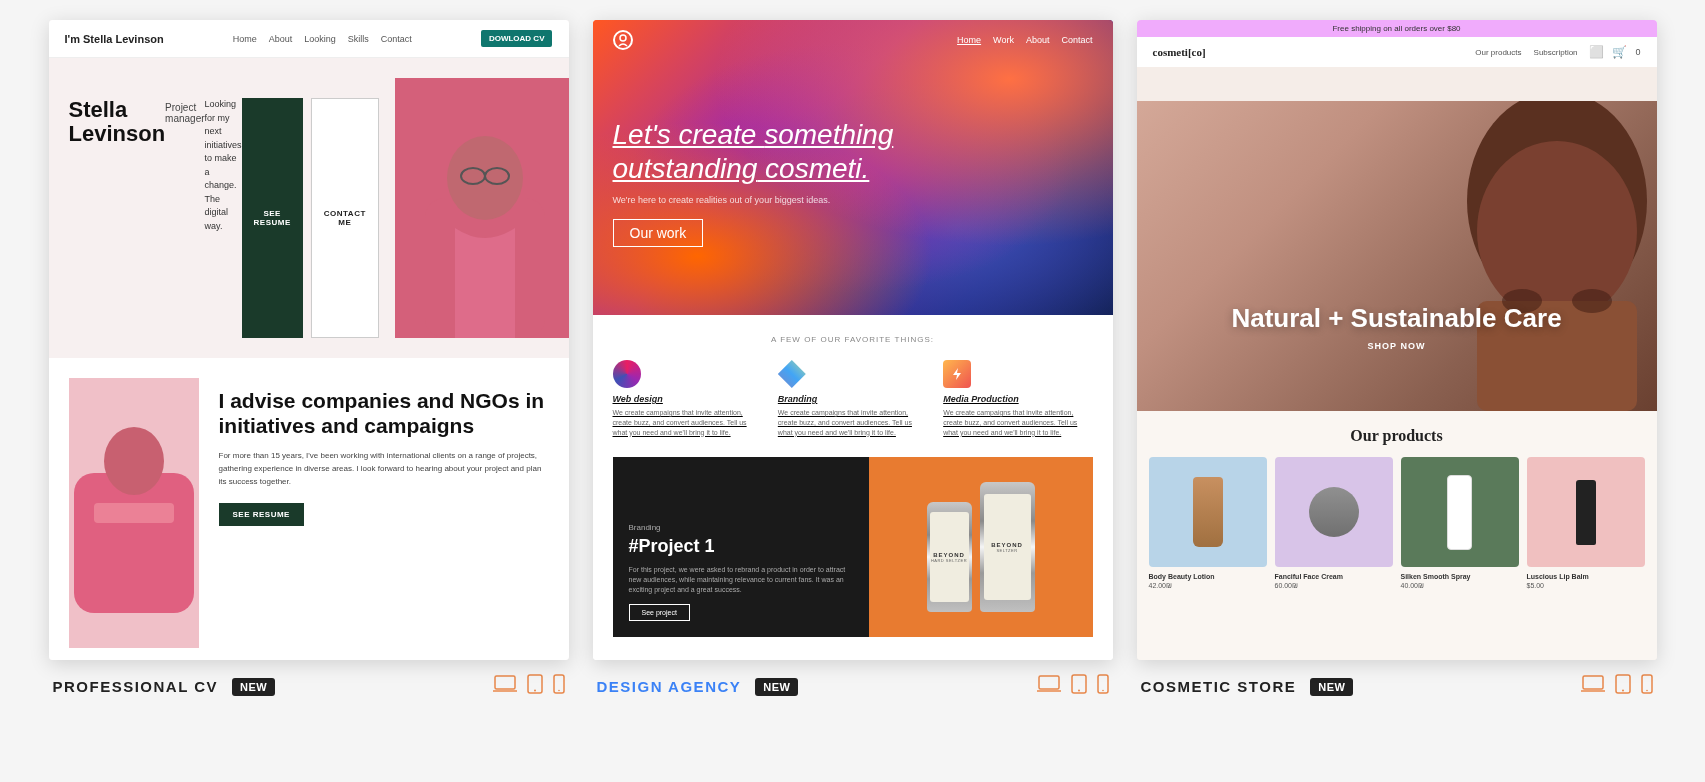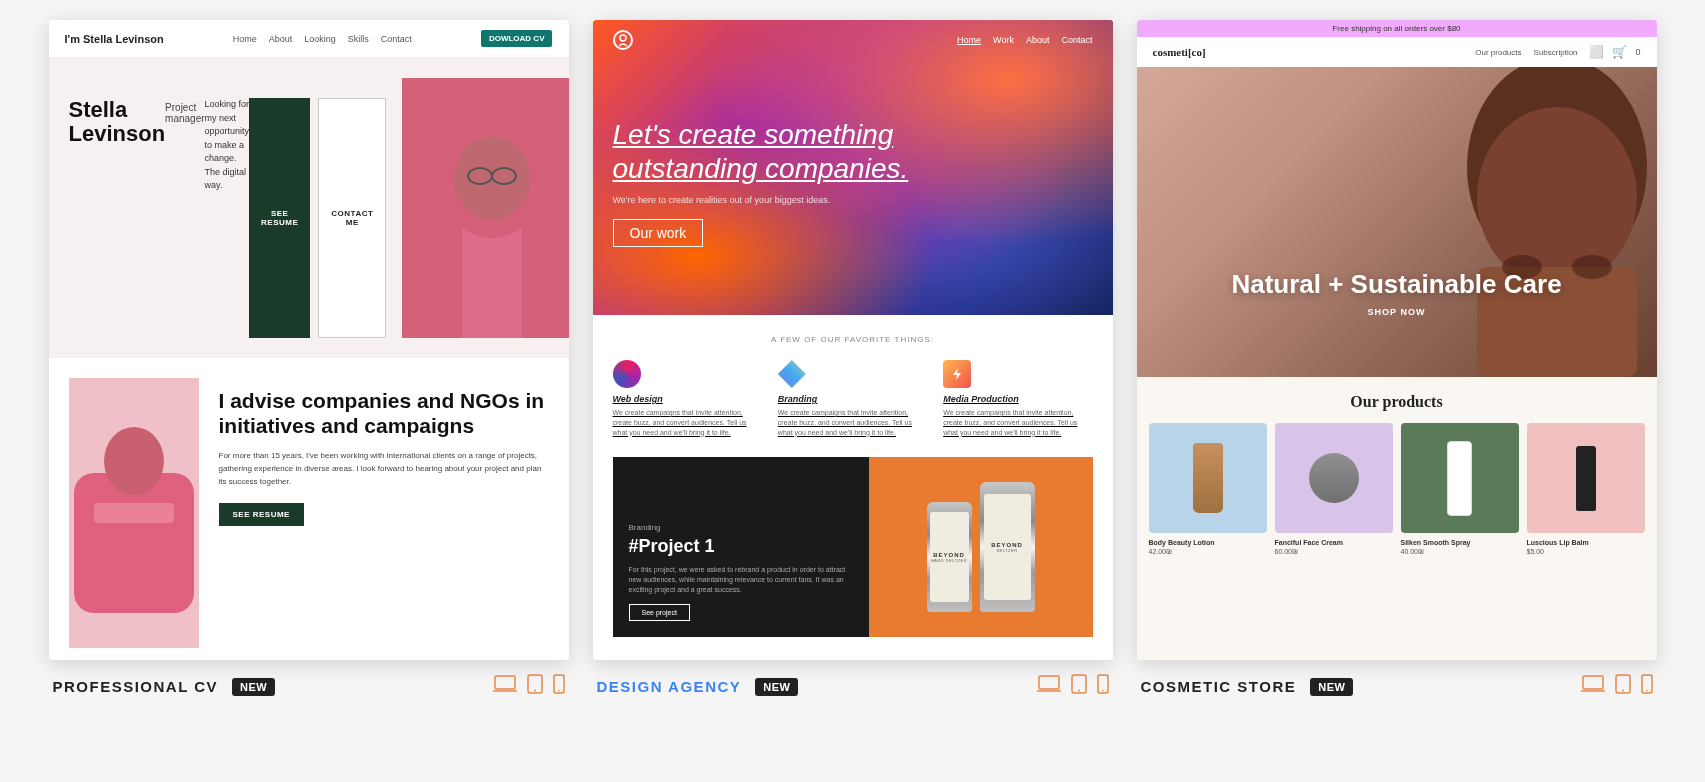--- a/index.html
+++ b/index.html
@@ -386,20 +386,21 @@
     .cosmetic-logo { font-size: 11px; font-weight: 700; color: #222; font-family: serif; }
     .cosmetic-nav-right { display: flex; align-items: center; gap: 12px; }
     .cosmetic-nav-link { font-size: 8px; color: #555; }
     .cosmetic-nav-icons { display: flex; gap: 8px; align-items: center; }
     .cosmetic-nav-icon { font-size: 12px; color: #555; }
     .cosmetic-hero {
       position: relative;
       height: 310px;
       overflow: hidden;
       background: #d4b8a8;
+      margin-top: 34px;
     }
     .cosmetic-hero-text {
       position: absolute;
       left: 0;
       bottom: 60px;
       right: 0;
       text-align: center;
     }
     .cosmetic-hero-title {
       font-size: 26px;
@@ -536,21 +537,21 @@
             <span class="cv-nav-link">Skills</span>
             <span class="cv-nav-link">Contact</span>
           </div>
           <span class="cv-nav-btn">DOWLOAD CV</span>
         </div>
 
         <div class="cv-top-section">
           <div class="cv-left">
             <div class="cv-name">Stella Levinson</div>
             <div class="cv-role">Project manager</div>
-            <div class="cv-desc">Looking for my next opportunity to make a change. The digital way.</div>
+            <div class="cv-desc">Looking for my next initiatives to make a change. The digital way.</div>
             <div class="cv-btns">
               <button class="cv-btn-primary">SEE RESUME</button>
               <button class="cv-btn-secondary">CONTACT ME</button>
             </div>
           </div>
           <div class="cv-right">
             <div class="cv-photo-container">
               <div class="cv-photo-bg">
                 <svg width="180" height="260" viewBox="0 0 180 260">
 
@@ -629,21 +630,21 @@
             </div>
             <div class="agency-nav-links">
               <span class="agency-nav-link active">Home</span>
               <span class="agency-nav-link">Work</span>
               <span class="agency-nav-link">About</span>
               <span class="agency-nav-link">Contact</span>
             </div>
           </div>
           <div style="position:relative;z-index:1;">
             <div class="agency-hero-title">
-              <span>Let's create </span><span style="text-decoration:underline;">something<br>outstanding</span><span> companies.</span>
+              <span>Let's create </span><span style="text-decoration:underline;">something<br>outstanding</span><span> cosmeti.</span>
             </div>
             <div class="agency-hero-sub">We're here to create realities out of your biggest ideas.</div>
             <button class="agency-hero-btn">Our work</button>
           </div>
         </div>
 
         <div class="agency-middle">
           <div class="agency-section-title">A FEW OF OUR FAVORITE THINGS:</div>
           <div class="agency-services">
             <div class="agency-service">

